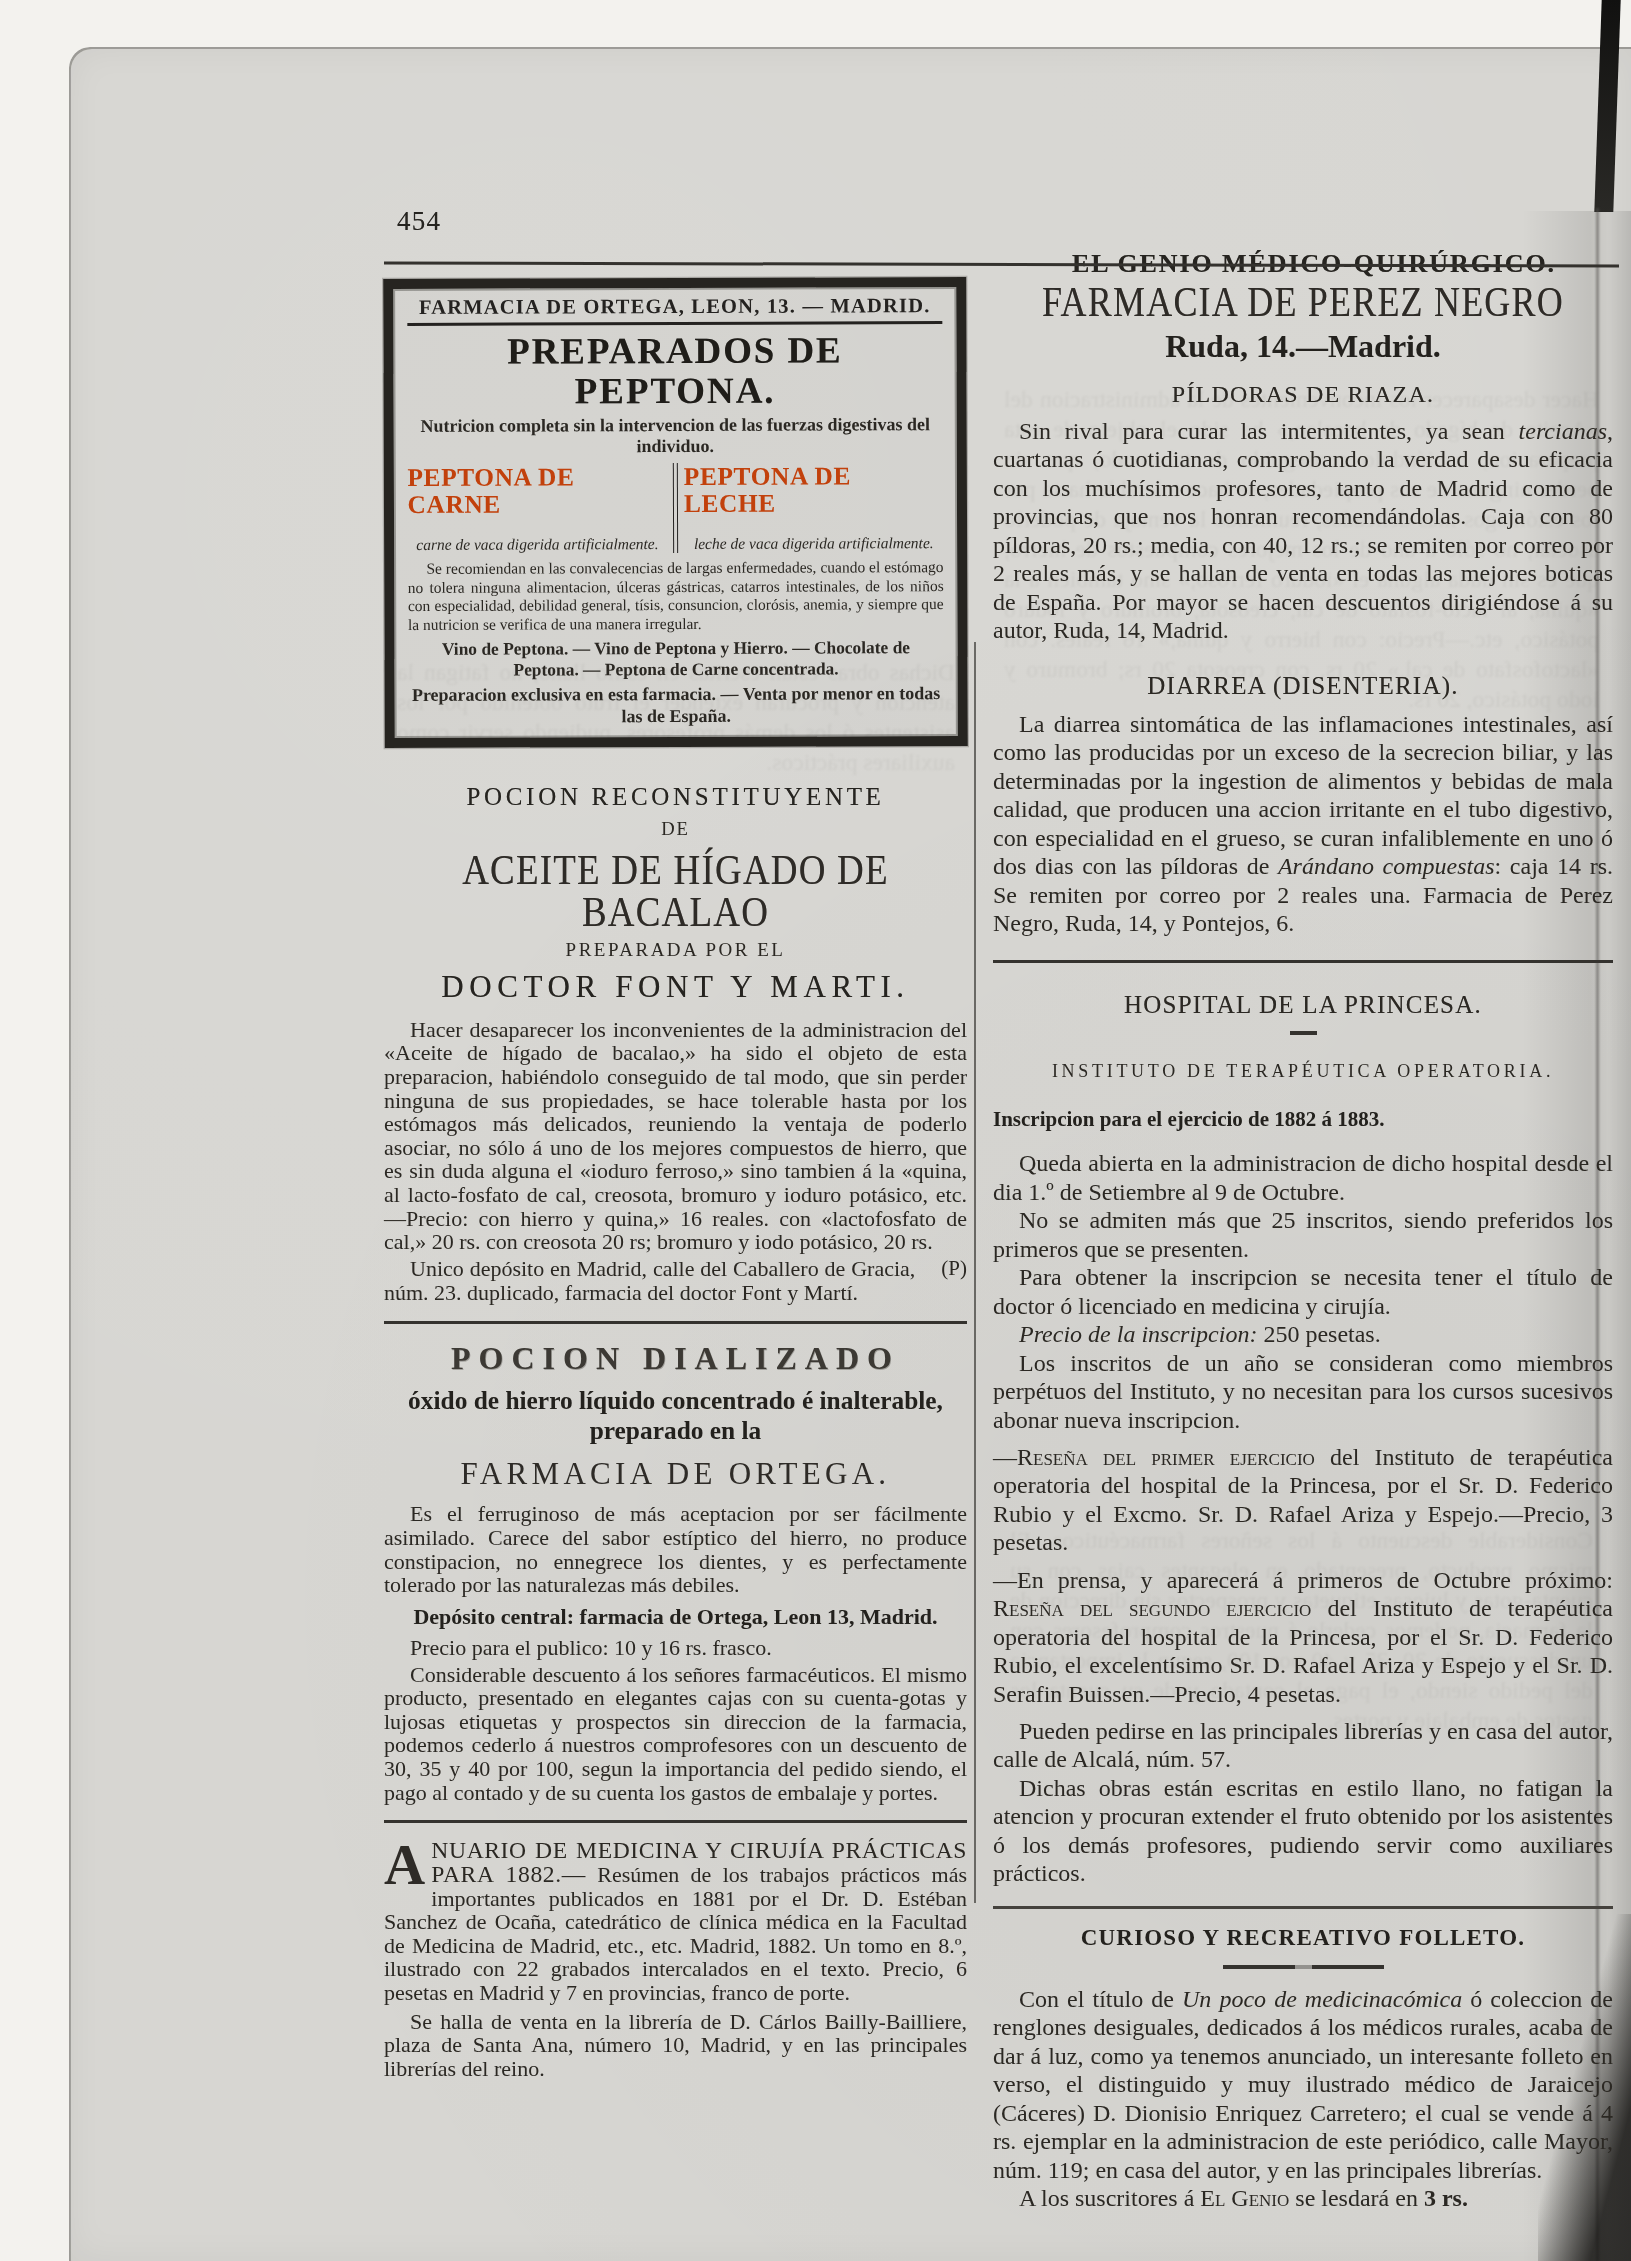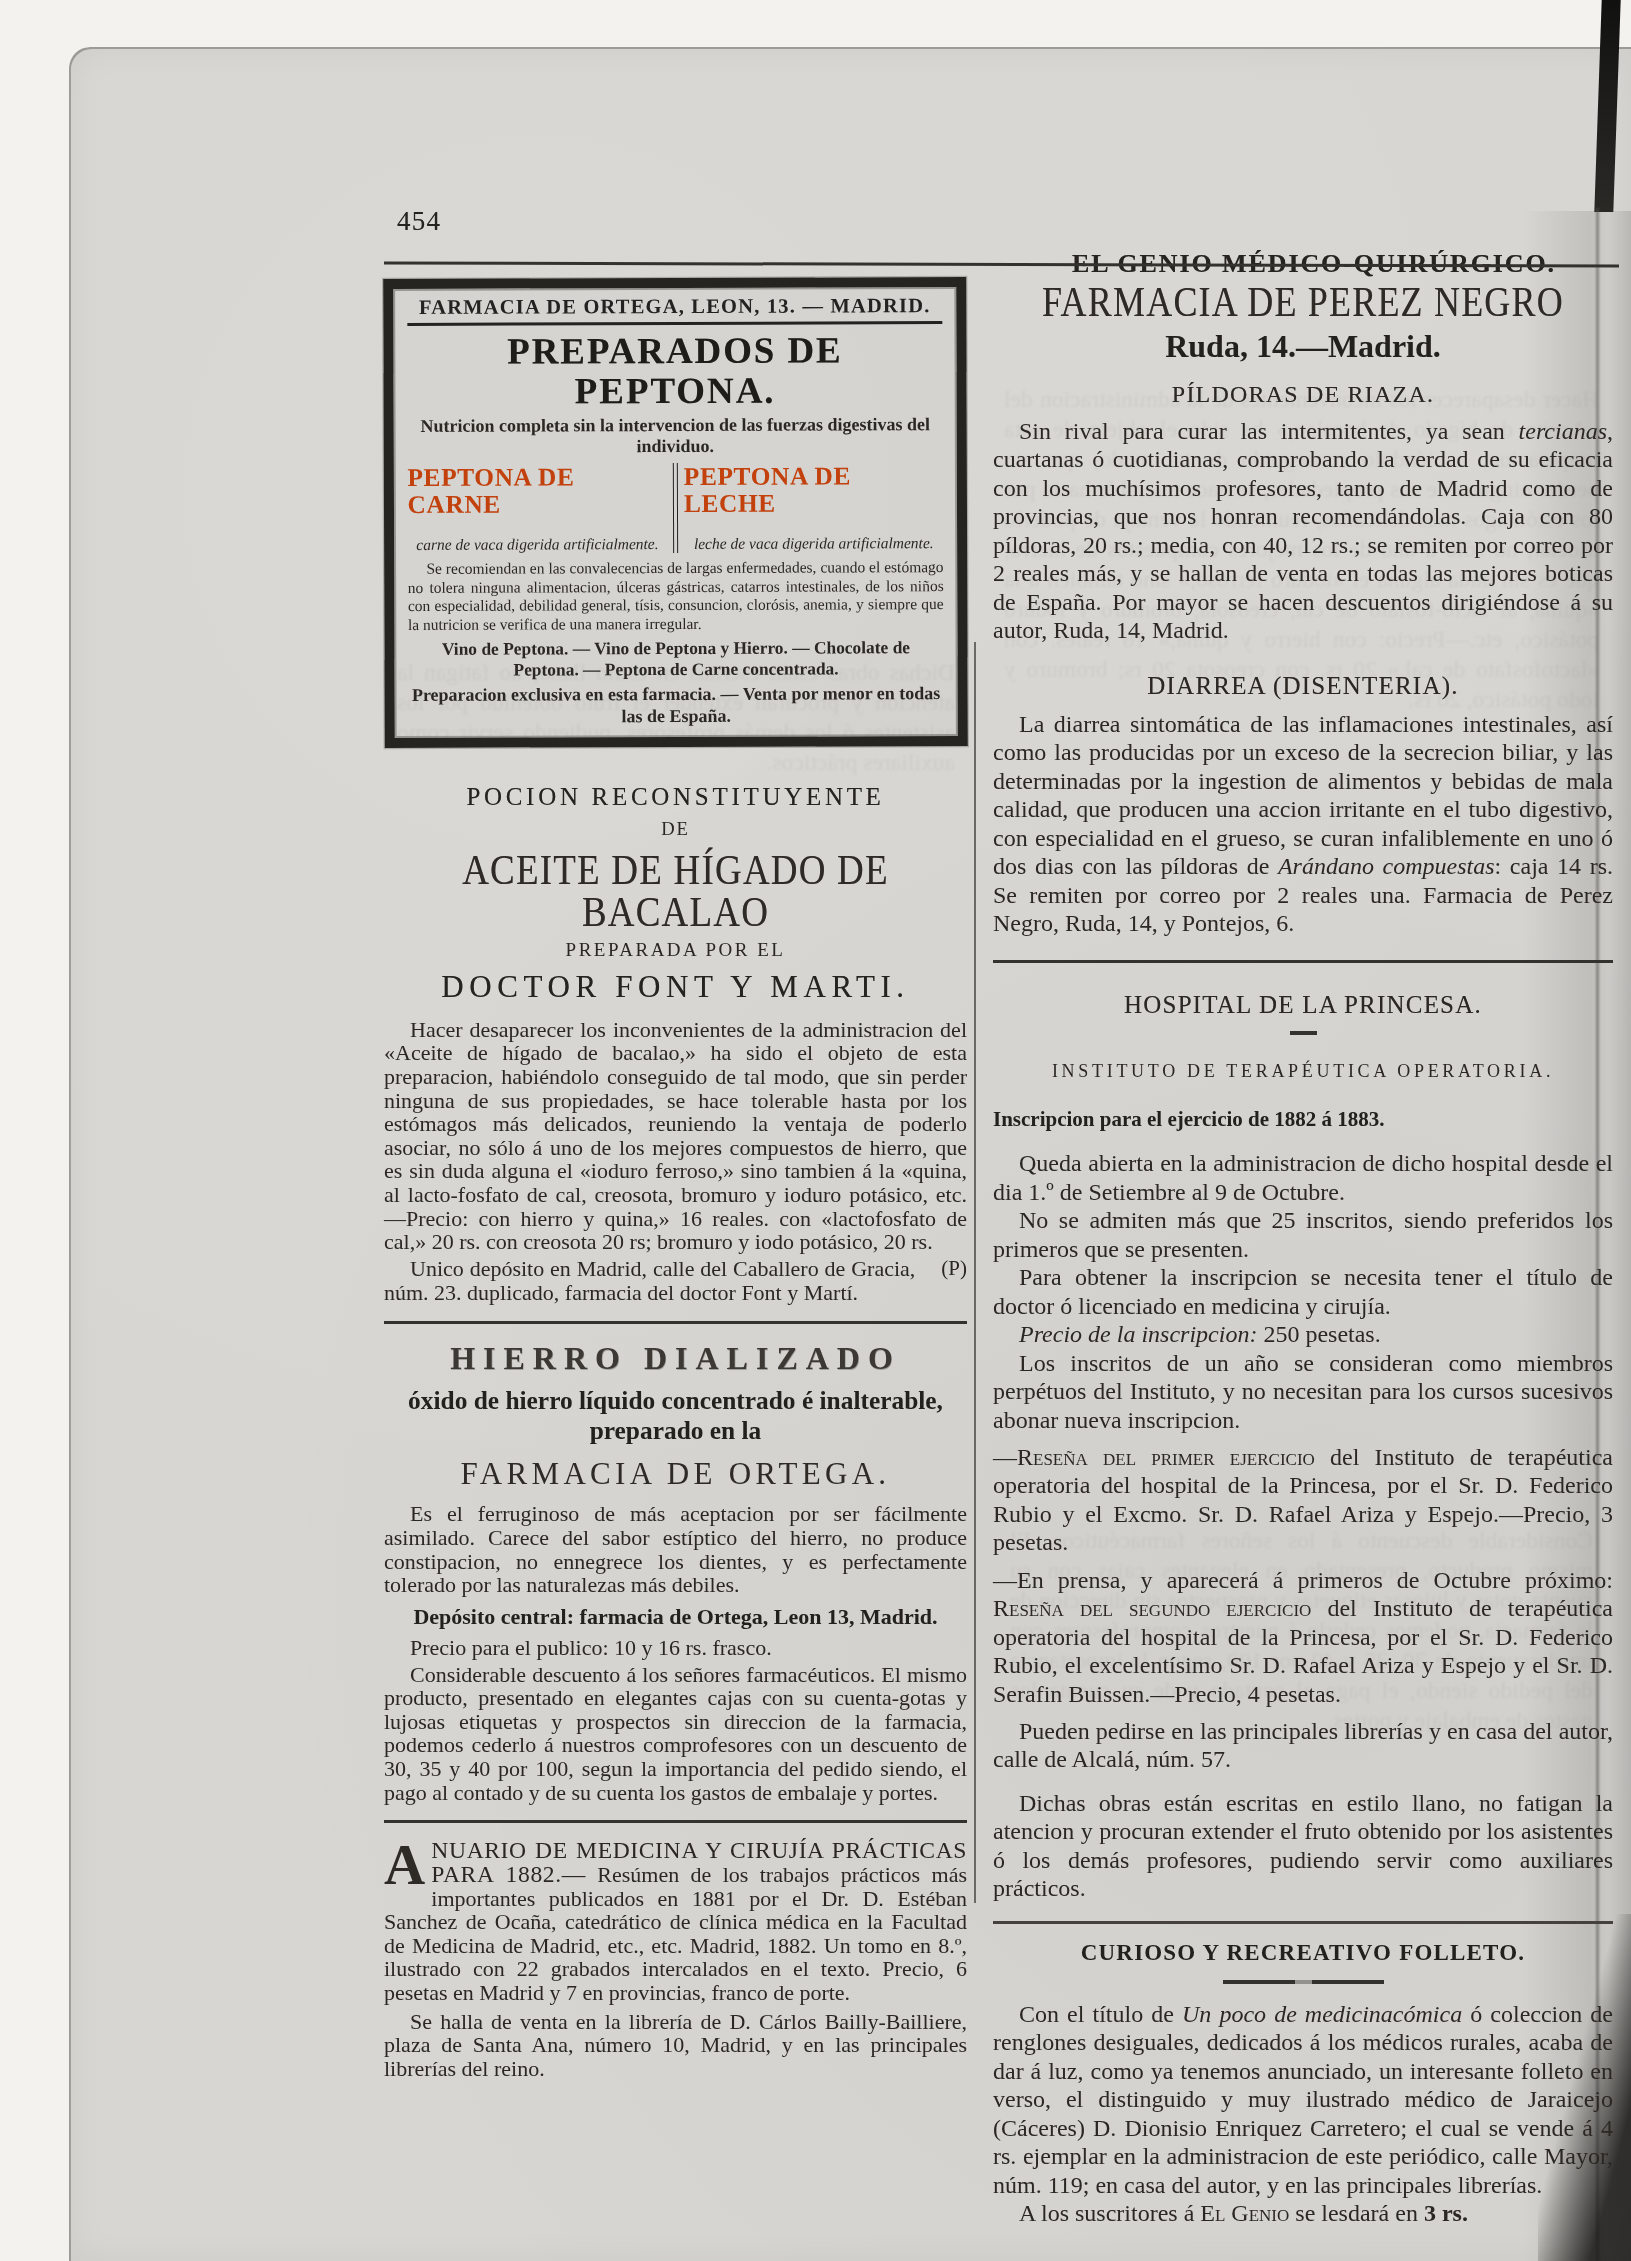--- a/index.html
+++ b/index.html
@@ -100,21 +100,21 @@
   .lead-caps{font-size:23.6px;letter-spacing:0.6px;}
   
   .h-perez{font-size:36px;line-height:38px;letter-spacing:1.2px;text-align:center;color:#2e2b27;transform:scaleY(1.15);transform-origin:top;}
   .h-ruda{font-size:32px;font-weight:bold;text-align:center;margin-top:10px;color:#23211d;}
   .h-pildoras{font-size:24px;letter-spacing:1.2px;text-align:center;margin-top:16px;}
   .h-diarrea{font-size:25px;letter-spacing:1.2px;text-align:center;margin-top:27px;}
   .h-hospital{font-size:25px;letter-spacing:1.2px;text-align:center;margin-top:28px;}
   .title-dash{width:27px;height:3.7px;background:#34322e;margin:12.4px auto 0;}
   .h-instituto{font-size:18px;letter-spacing:3.7px;text-align:center;margin-top:26px;}
   .h-inscripcion{font-size:21px;font-weight:bold;margin-top:25px;text-align:justify;color:#23211d;}
-  .mt14{margin-top:8.7px;} .mt24{margin-top:15px;} .mt28{margin-top:17.4px;}
+  .mt14{margin-top:8.7px;} .mt24{} .mt28{margin-top:17.4px;}
   .h-curioso{font-size:23px;font-weight:bold;letter-spacing:1.2px;text-align:center;margin-top:15px;color:#23211d;}
   .deco-rule{width:161px;height:4.3px;margin:13.6px auto 16px;
     background:linear-gradient(to right,#34322e 0 45%, rgba(52,50,46,.4) 45% 55%, #34322e 55% 100%);}
   .bold{font-weight:bold;}
   
   .ghost{
     position:absolute;color:#77756f;opacity:.10;filter:blur(1.2px);
     transform:scaleX(-1);font-size:23.6px;line-height:30px;text-align:justify;
     pointer-events:none;user-select:none;
   }
@@ -168,21 +168,21 @@
     <div class="h-doctor ink-soft">DOCTOR FONT Y MARTI.</div>
     <p class="body-sm just">Hacer desaparecer los inconvenientes de la administracion del «Aceite de hígado de bacalao,» ha sido el objeto de esta preparacion, habiéndolo conseguido de tal modo, que sin perder ninguna de sus propiedades, se hace tolerable hasta por los estómagos más delicados, reuniendo la ventaja de poderlo asociar, no sólo á uno de los mejores compuestos de hierro, que es sin duda alguna el «ioduro ferroso,» sino tambien á la «quina, al lacto-fosfato de cal, creosota, bromuro y ioduro potásico, etc.—Precio: con hierro y quina,» 16 reales. con «lactofosfato de cal,» 20 rs. con creosota 20 rs; bromuro y iodo potásico, 20 rs.</p>
     <p class="body-sm just" style="margin-top:3.7px;">
       <span class="p-mark">(P)</span><span>Unico depósito en Madrid, calle del Caballero de Gracia, núm. 23. duplicado, farmacia del doctor Font y Martí.</span>
     </p>
   </div>
 
   <hr class="rule">
 
   <div>
-    <div class="h-hierro">HIERRO DIALIZADO</div>
+    <div class="h-hierro">POCION DIALIZADO</div>
     <div class="h-oxido">óxido de hierro líquido concentrado é inalterable, preparado en la</div>
     <div class="h-farmacia-ortega">FARMACIA DE ORTEGA.</div>
     <p class="body-sm just" style="margin-top:10px;">Es el ferruginoso de más aceptacion por ser fácilmente asimilado. Carece del sabor estíptico del hierro, no produce constipacion, no ennegrece los dientes, y es perfectamente tolerado por las naturalezas más debiles.</p>
     <div class="hierro-deposit">Depósito central: farmacia de Ortega, Leon 13, Madrid.</div>
     <p class="hierro-price">Precio para el publico: 10 y 16 rs. frasco.</p>
     <p class="body-sm just" style="margin-top:2.5px;">Considerable descuento á los señores farmacéuticos. El mismo producto, presentado en elegantes cajas con su cuenta-gotas y lujosas etiquetas y prospectos sin direccion de la farmacia, podemos cederlo á nuestros comprofesores con un descuento de 30, 35 y 40 por 100, segun la importancia del pedido siendo, el pago al contado y de su cuenta los gastos de embalaje y portes.</p>
   </div>
 
   <hr class="rule">
 

